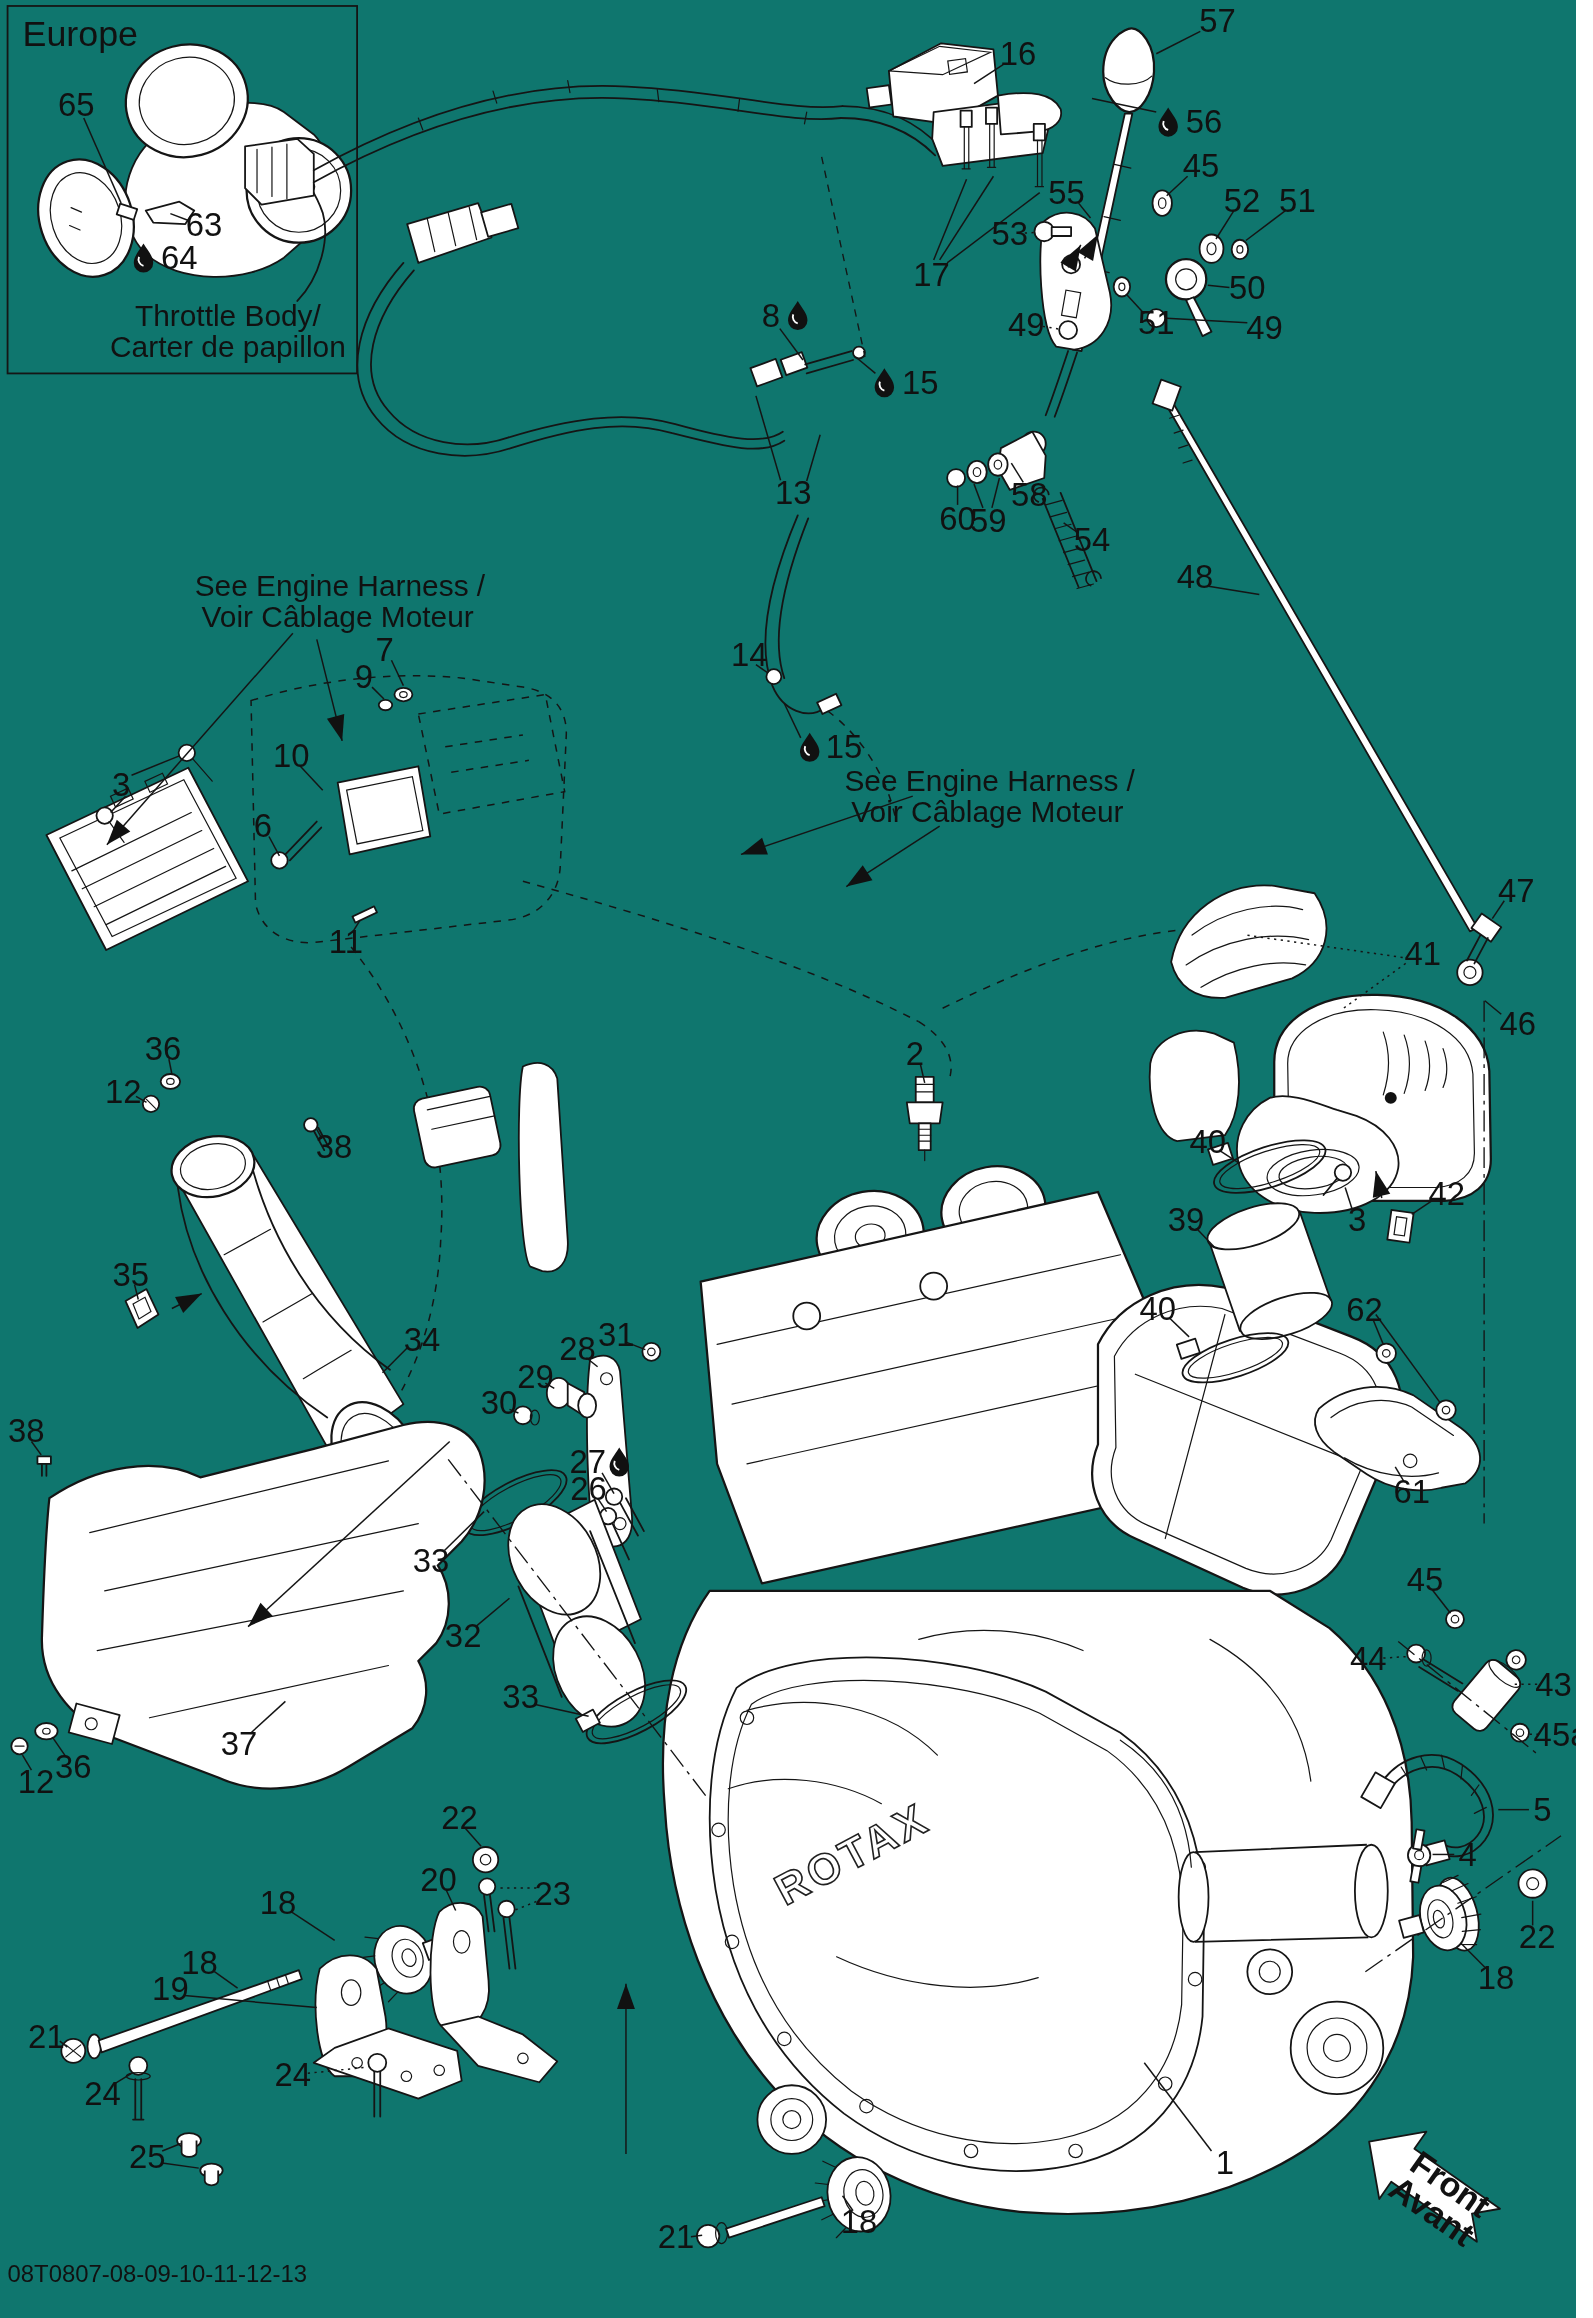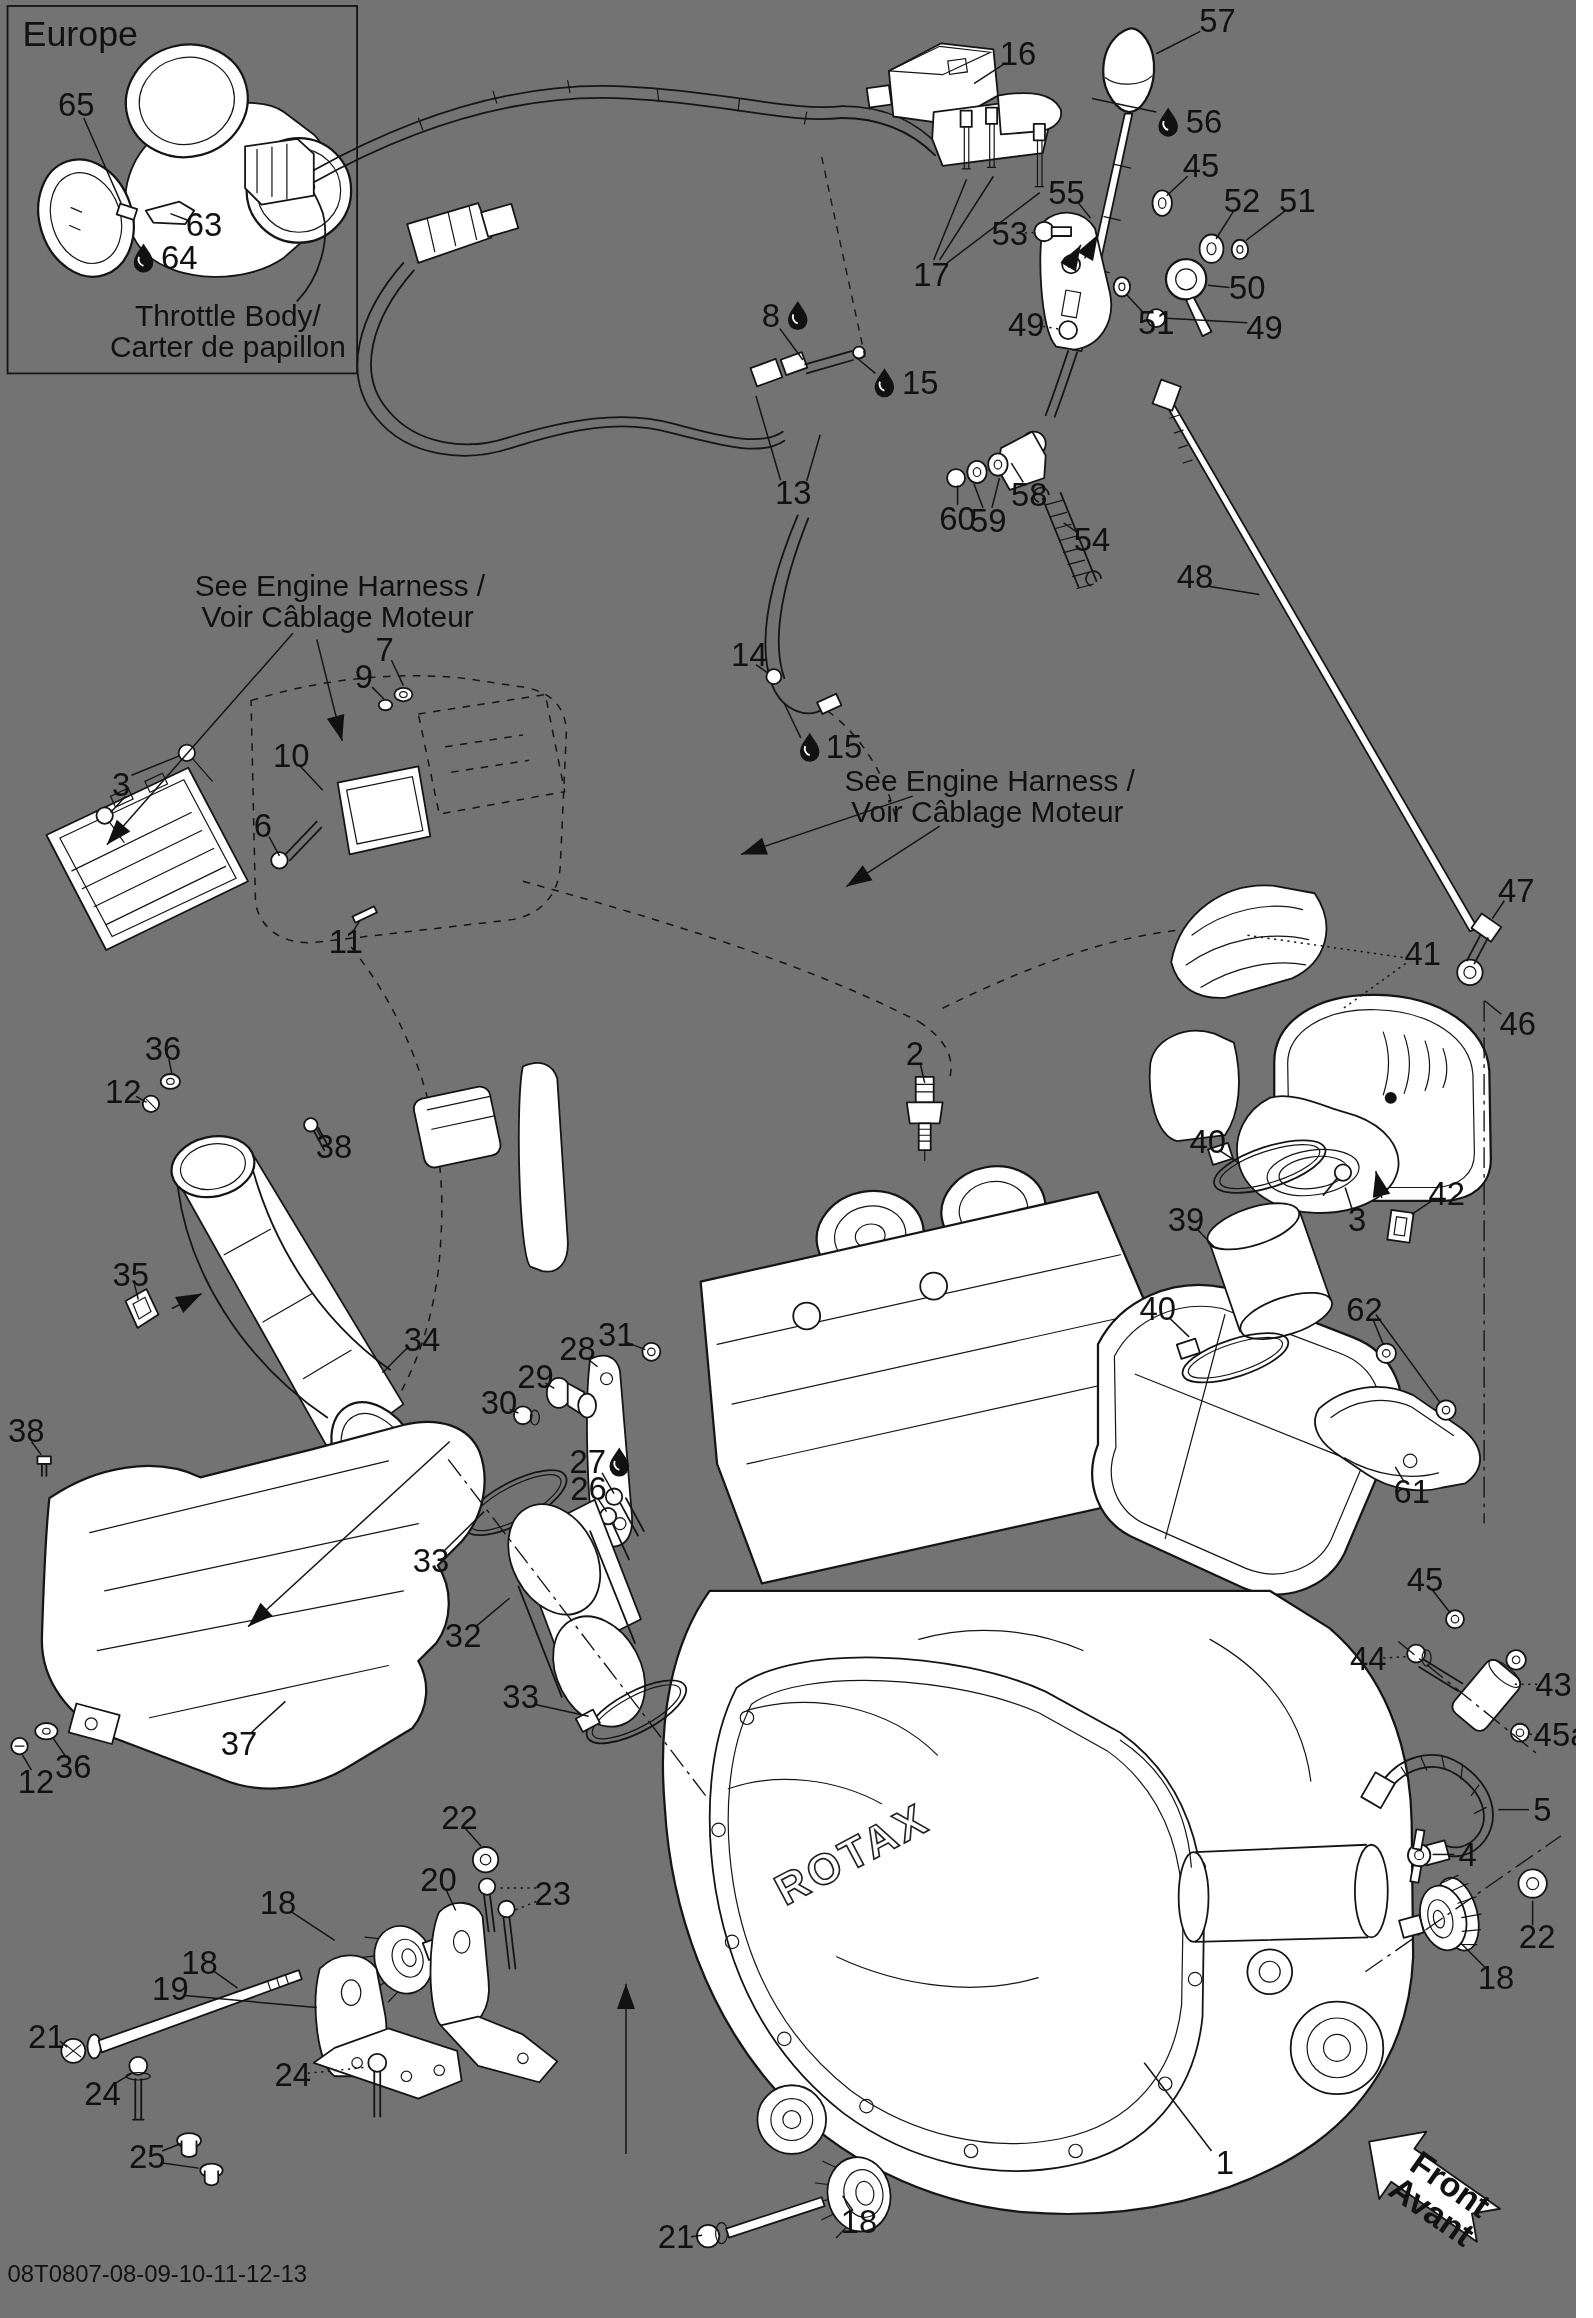--- a/index.html
+++ b/index.html
@@ -1,16 +1,16 @@
 <!DOCTYPE html>
 <html style="font-size:12px"><head>
 <meta charset="utf-8">
 <style>
   html,body{margin:0;padding:0;background:#fff;}
-  .page{position:relative;width:1576px;height:2319px;background:#737373;overflow:hidden;
+  .page{position:relative;width:1576px;height:2319px;background:#0f766e;overflow:hidden;
         font-family:"Liberation Sans",sans-serif;}
   svg{position:absolute;left:0;top:0;}
   
   .p3{stroke:#151515;stroke-width:3;fill:#fff;stroke-linejoin:round;}
   .p2{stroke:#151515;stroke-width:2.4;fill:#fff;stroke-linejoin:round;}
   .p1{stroke:#151515;stroke-width:1.6;fill:none;stroke-linecap:round;}
   .pn{stroke:#151515;stroke-width:2.4;fill:none;stroke-linecap:round;}
   .dash{stroke:#151515;stroke-width:2;fill:none;stroke-dasharray:10 10;}
   .dashdot{stroke:#151515;stroke-width:1.8;stroke-dasharray:28 8 5 8;}
   .dashedline{stroke:#151515;stroke-width:1.8;stroke-dasharray:10 9;}

